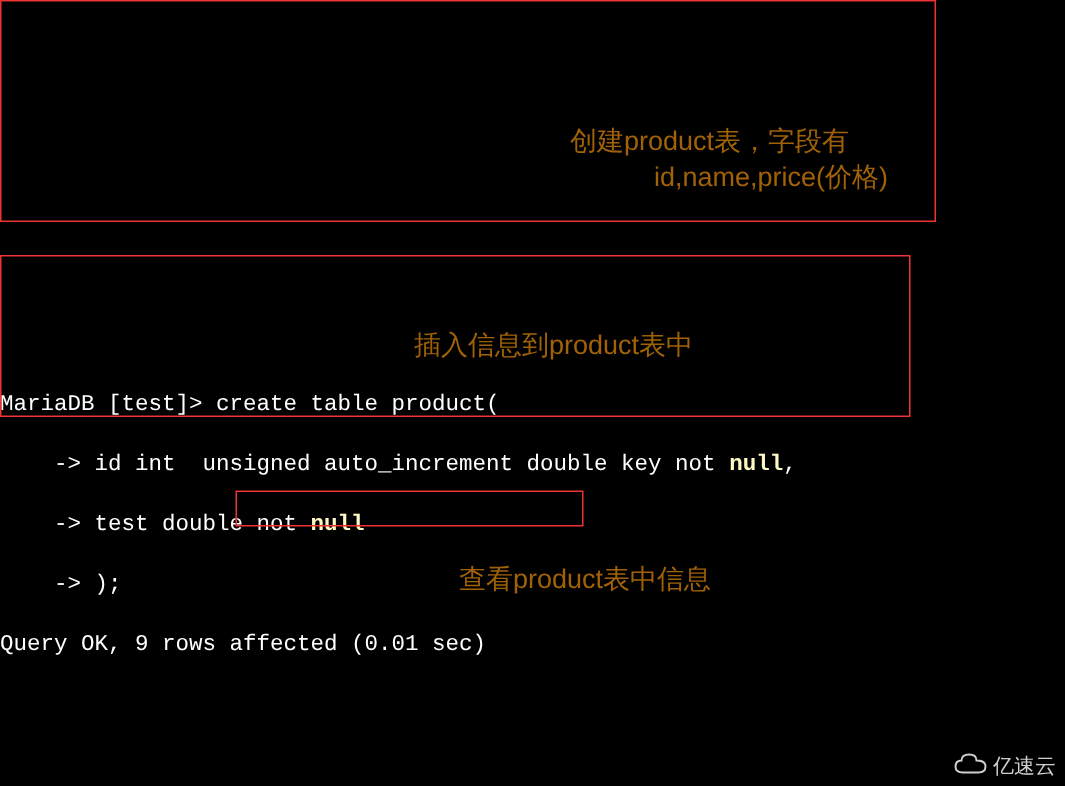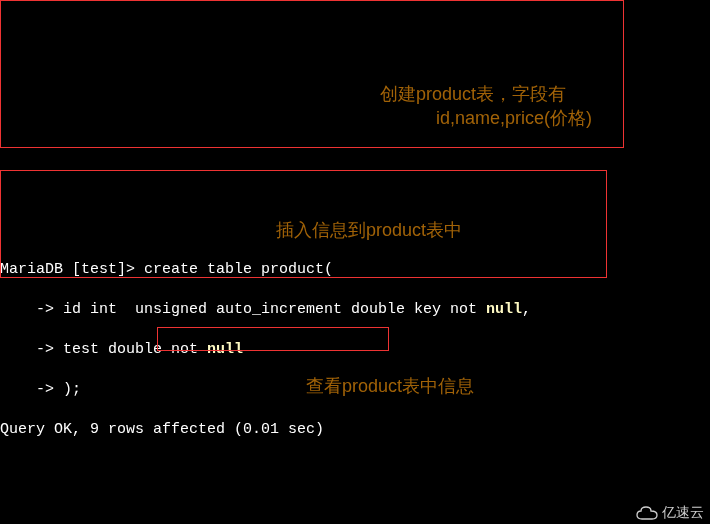--- a/index.html
+++ b/index.html
@@ -33,25 +33,25 @@
     font-family: "SimSun","Songti SC","Microsoft YaHei",sans-serif;
     font-size: 18px;
     line-height: 20px;
     white-space: nowrap;
     pointer-events: none;
   }
   .watermark {
     position: absolute;
     right: 6px;
     bottom: 2px;
-    font-family: Liberation Sans, sans-serif;
+    font-family: Liberation Serif, serif;
     font-size: 14px;
     color: #cfcfcf;
     display: flex;
-    align-items: flex-end;
+    align-items: flex-start;
     gap: 4px;
   }
   .watermark svg { display: block; }
 </style>
 </head>
 <body>
 
 <div class="term">
 
 

